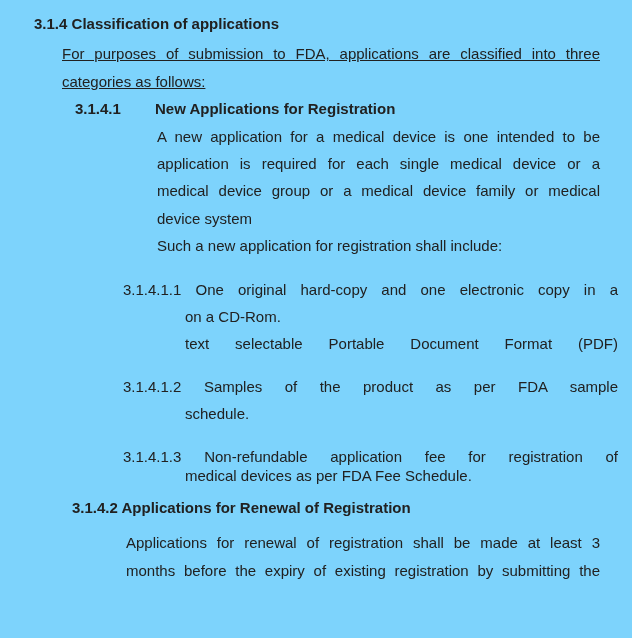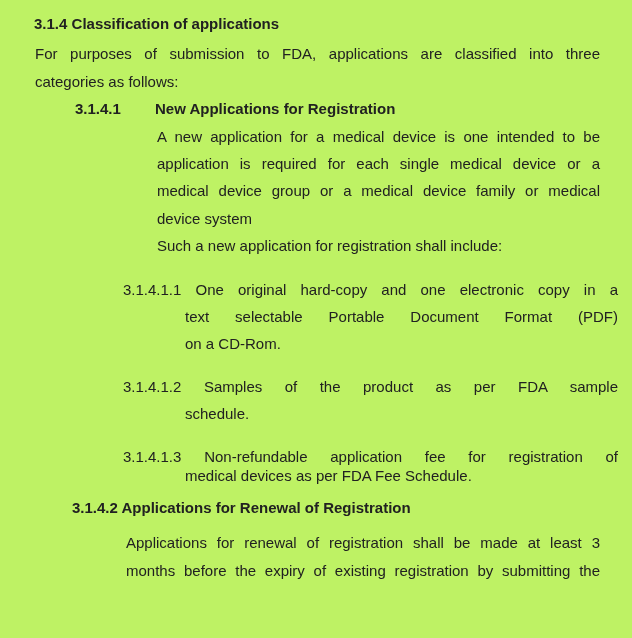--- a/index.html
+++ b/index.html
@@ -5,21 +5,21 @@
   html, body {
     margin: 0;
     padding: 0;
     background: #ffffff;
   }
   .page {
     position: relative;
     width: 632px;
     height: 638px;
     overflow: hidden;
-    background: #bef264;
+    background: #7dd3fc;
     box-sizing: border-box;
     padding-top: 10px;
     font-family: "Liberation Sans", "DejaVu Sans", sans-serif;
     font-size: 15px;
     line-height: 27.4px;
     color: #212121;
   }
   .ln { white-space: nowrap; }
   
   .jl {
@@ -27,22 +27,23 @@
     text-align: justify;
     text-align-last: justify;
   }
 
   .heading-1 {
     margin-left: 34px;
     font-weight: bold;
   }
   .intro {
     margin-top: 3px;
-    margin-left: 35px;
+    margin-left: 62px;
     margin-right: 32px;
+    text-decoration: underline;
   }
   .sub1-heading {
     margin-left: 75px;
     font-weight: bold;
   }
   .sub1-heading .sec-num {
     display: inline-block;
     width: 80px;
   }
   .sub1-body {
@@ -87,22 +88,22 @@
     <div class="jl">application is required for each single medical device or a</div>
     <div class="jl">medical device group or a medical device family or medical</div>
     <div class="ln">device system</div>
     <div class="ln">Such a new application for registration shall include:</div>
   </div>
 
   <div class="items">
 
     <div class="item item-1">
       <div class="jl"><span>3.1.4.1.1</span> <span>One original hard-copy and one electronic copy in a</span></div>
+      <div class="cont ln">on a CD-Rom.</div>
       <div class="cont jl">text selectable Portable Document Format (PDF)</div>
-      <div class="cont ln">on a CD-Rom.</div>
     </div>
 
     <div class="item item-2">
       <div class="jl"><span>3.1.4.1.2</span> <span>Samples of the product as per FDA sample</span></div>
       <div class="cont ln">schedule.</div>
     </div>
 
     <div class="item item-3">
       <div class="jl"><span>3.1.4.1.3</span> <span>Non-refundable application fee for registration of</span></div>
       <div class="cont ln">medical devices as per FDA Fee Schedule.</div>

